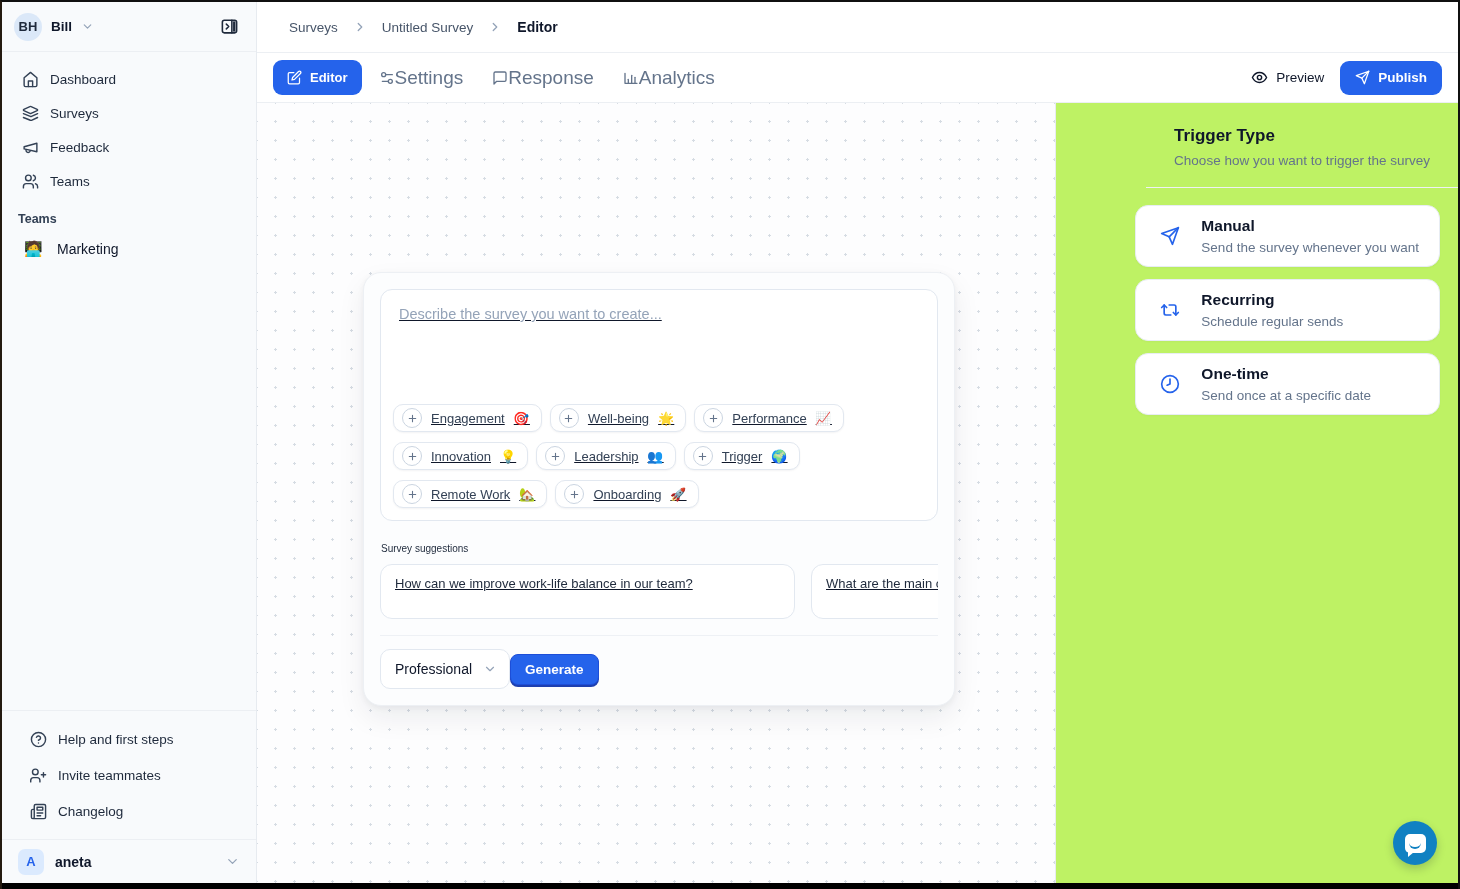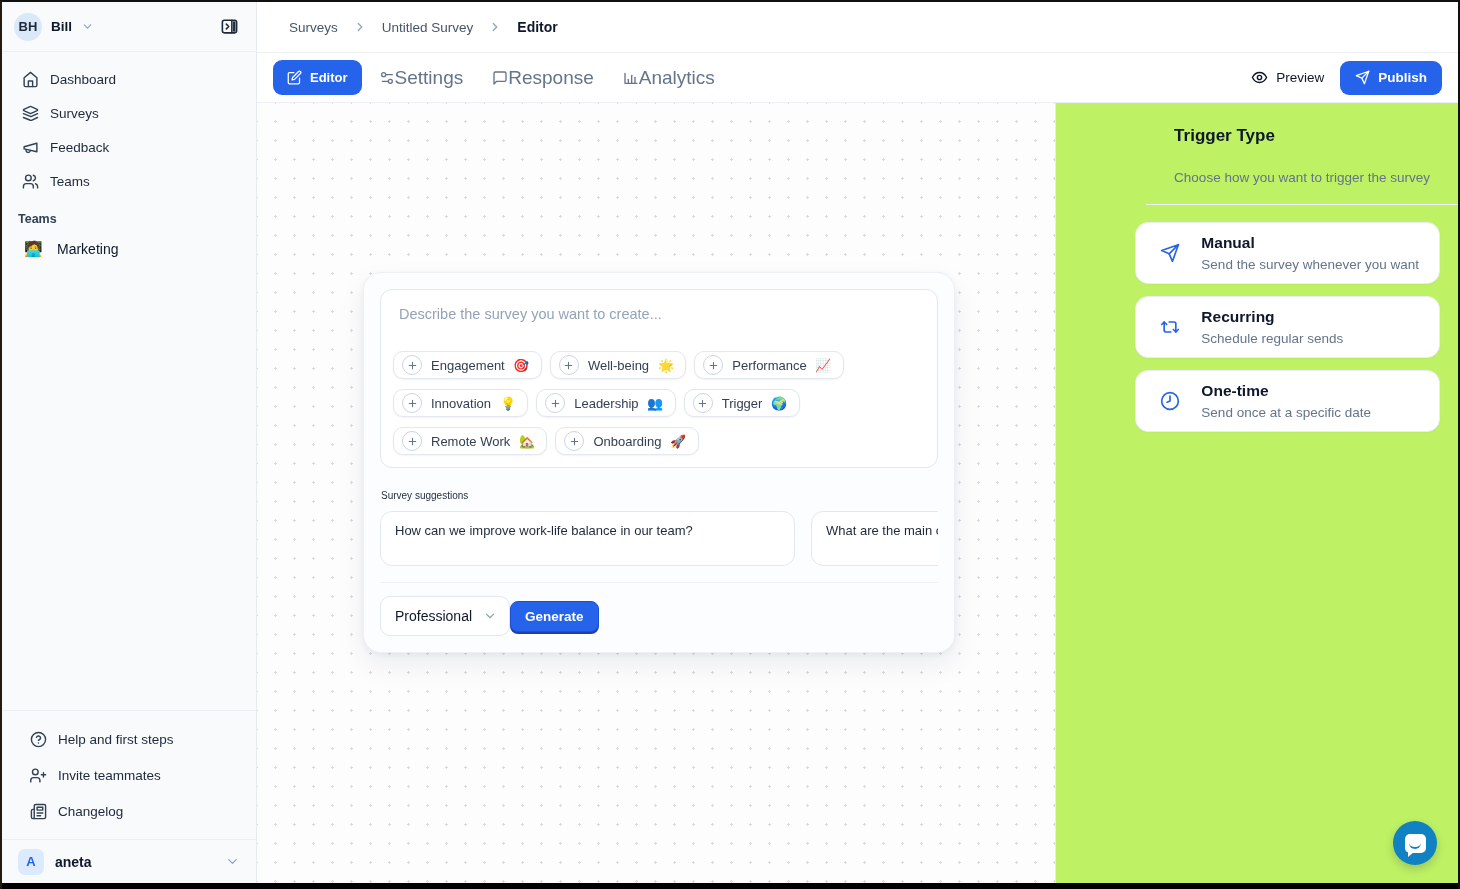--- a/index.html
+++ b/index.html
@@ -48,40 +48,40 @@
   .publish-btn { height:34px; display:flex; align-items:center; gap:8px; padding:0 15px; background:#2563eb; color:#fff; border:none; border-radius:9px; font-size:13.5px; font-weight:600; font-family:inherit; cursor:pointer; }
 
   
   .main { grid-column:2; display:flex; min-height:0; }
   .canvas { flex:1; position:relative; border-right:1px solid #e7ebf0; background-color:#fdfdfe;
     background-image:radial-gradient(circle, #d6dce3 1.15px, transparent 1.35px);
     background-size:19px 19px; background-position:9px 9px; }
 
   .gen-card { position:absolute; left:106px; top:169px; width:592px; background:#fcfdfe; border:1px solid #edf0f4; border-radius:18px;
     box-shadow:0 12px 28px rgba(15,23,42,.07), 0 2px 6px rgba(15,23,42,.05); padding:16px; }
-  .composer { border:1px solid #e2e8f0; border-radius:12px; background:#fff; height:179px; display:flex; flex-direction:column; padding:12px; }
+  .composer { border:1px solid #e2e8f0; border-radius:12px; background:#fff; height:232px; display:flex; flex-direction:column; padding:12px;text-decoration:underline; }
   .composer textarea { border:none; outline:none; resize:none; background:transparent; flex:1; font-family:inherit; font-size:14.5px; color:#0f172a; padding:4px 6px; }
   .composer textarea::placeholder { color:#94a3b8; }
   .chips { display:flex; flex-wrap:wrap; gap:10px 8px; }
   .chip { height:28px; display:flex; align-items:center; gap:9px; padding:0 11px 0 8px; background:#fff; border:1px solid #e2e8f0; border-radius:10px;
     font-size:13px; font-weight:500; color:#334155; box-shadow:0 1px 2px rgba(15,23,42,.05); cursor:pointer; }
   .chip .plus { width:20px; height:20px; border:1px solid #cbd5e1; border-radius:50%; color:#64748b; display:flex; align-items:center; justify-content:center; }
   .chip .emoji { font-size:13px; }
   .sugg-title { margin-top:22px; font-size:10px; font-weight:500; color:#1e293b; padding-left:1px; }
-  .sugg-row { margin-top:10px; display:flex; gap:16px; overflow:hidden; }
+  .sugg-row { margin-top:10px; display:flex; gap:16px; overflow:hidden;text-decoration:underline; }
   .sugg-card { flex:0 0 415px; height:55px; background:#fff; border:1px solid #e2e8f0; border-radius:12px; padding:11px 14px; font-size:13px; color:#1e293b; white-space:nowrap; cursor:pointer; }
   .gen-footer { border-top:1px solid #eef1f5; margin-top:16px; padding-top:13px; display:flex; align-items:center; justify-content:flex-start; }
   .tone-select { height:40px; width:130px; background:#fff; border:1px solid #e2e8f0; border-radius:10px; display:flex; align-items:center; justify-content:space-between; padding:0 12px 0 14px; font-size:14px; color:#0f172a; cursor:pointer; }
   .generate-btn { height:31px; padding:0 14px; background:#2563eb; border:1px solid #1d4ed8; box-shadow:0 2px 0 #1e40af; color:#fff; border-radius:8px; font-size:13.5px; font-weight:600; font-family:inherit; cursor:pointer; }
 
   
   .panel { width:402px; background:#bef264; display:flex; flex-direction:column;align-items:flex-end; }
   .panel-head { padding:23px 28px 19px; border-bottom:1px solid #eef1f5; }
   .panel-title { font-size:17px; font-weight:700; color:#0f172a; }
-  .panel-sub { margin-top:24px; font-size:13.5px; color:#64748b; }
+  .panel-sub { margin-top:7px; font-size:13.5px; color:#64748b; }
   .panel-body { padding:17px 18px; }
   .trigger-card { display:flex; align-items:center; gap:21px; background:#fff; border:1px solid #e8edf3; border-radius:13px; padding:0 20px 0 24px; height:62px; margin-bottom:12px; box-shadow:0 1px 2px rgba(15,23,42,.03); cursor:pointer; }
   .trigger-card .tic { color:#2563eb; display:flex; flex:0 0 auto; }
   .trigger-title { font-size:15.5px; font-weight:600; color:#0f172a; }
   .trigger-desc { margin-top:5px; font-size:13.5px; color:#64748b; }
 
   
   .fab { position:absolute; right:21px; bottom:24px; width:44px; height:44px; border-radius:50%; background:#1081c2; border:none; cursor:pointer;
     display:flex; align-items:center; justify-content:center; box-shadow:0 4px 10px rgba(15,23,42,.2); }
   .fab-bubble { position:relative; width:21px; height:19px; background:#fff; border-radius:5px; }

